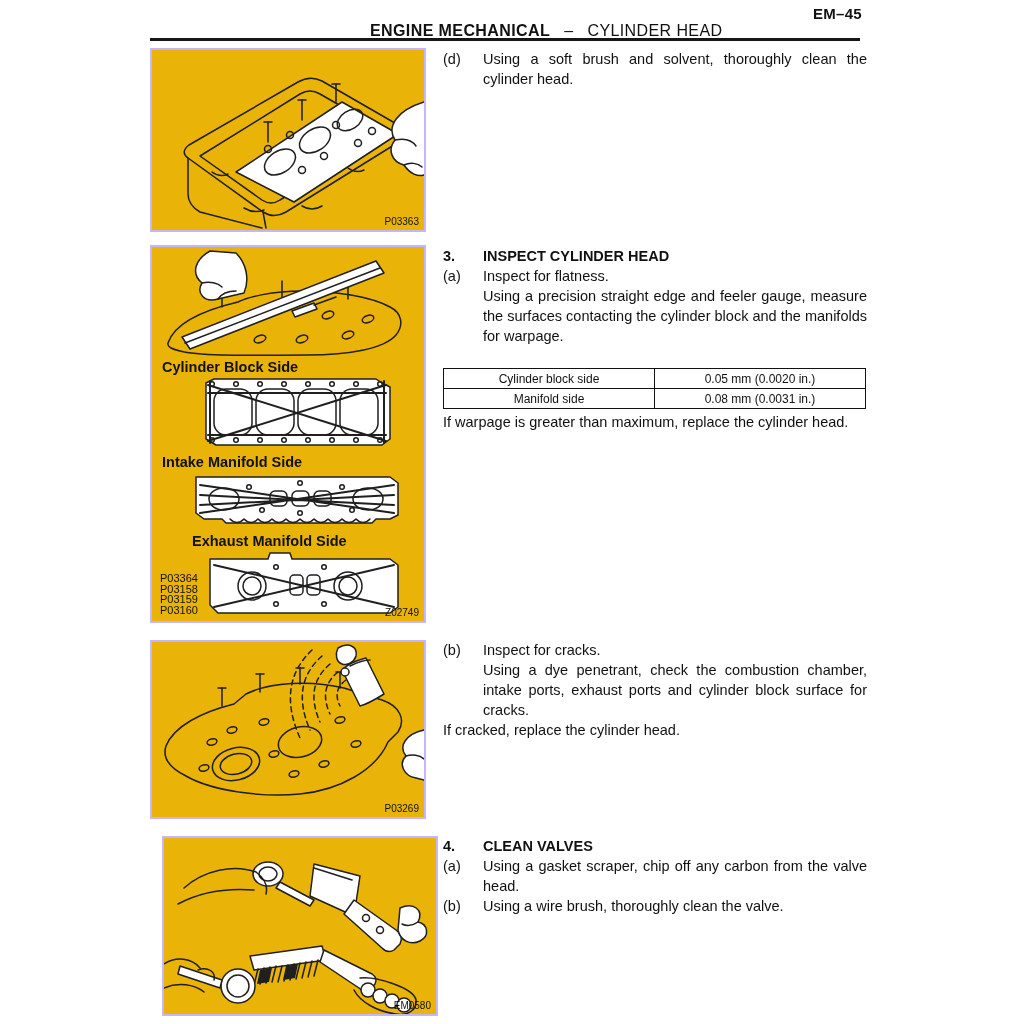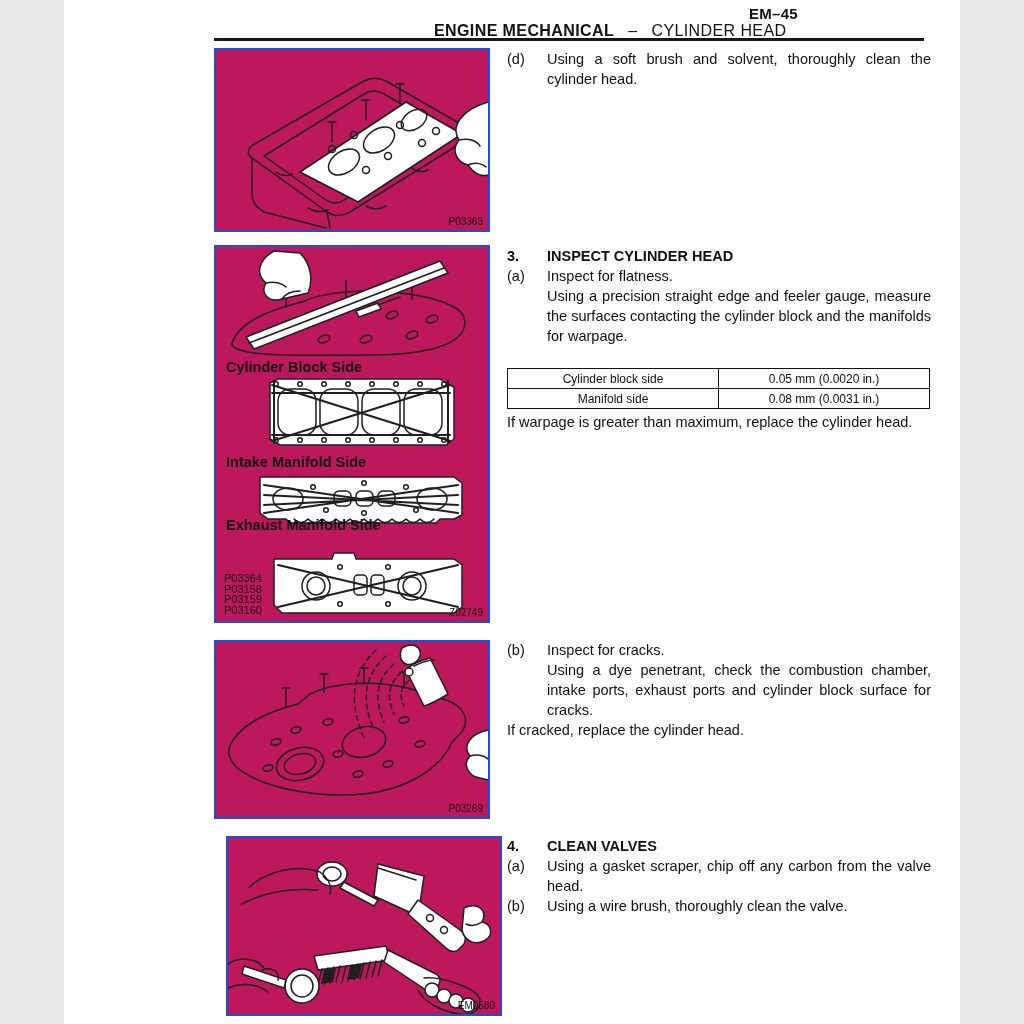--- a/index.html
+++ b/index.html
@@ -1,28 +1,28 @@
 <!DOCTYPE html>
 <html><head>
 <meta charset="utf-8">
 <style>
   html,body{margin:0;padding:0;background:#e8e8e8;}
   .page{
-    position:relative;width:896px;height:1024px;background:#ffffff;
+    position:relative;width:1024px;height:1024px;background:#ffffff;
     font-family:"Liberation Sans",sans-serif;color:#111;overflow:hidden;
     margin:0 auto;
   }
   
   .page-num{position:absolute;top:5px;right:162px;font-size:15px;font-weight:bold;letter-spacing:.3px;}
   .hdr{position:absolute;left:370px;top:22px;font-size:16px;letter-spacing:.4px;white-space:nowrap;}
   .hdr .b{font-weight:bold;}
   .hdr .sep{margin:0 14px;}
   .hdr-rule{position:absolute;left:150px;top:38px;width:710px;height:2.5px;background:#161616;}
   
-  .figbox{position:absolute;left:150px;width:272px;border:2px solid #1d4ed8;background:#be185d;}
+  .figbox{position:absolute;left:150px;width:272px;border:2px solid #c4b5fd;background:#eab308;}
   .figbox svg{display:block;}
   .figcode{position:absolute;font-size:10px;color:#111;}
   .figcode.br{right:5px;bottom:3px;}
   .figcodes-left{position:absolute;left:8px;bottom:6px;font-size:11px;line-height:10.4px;white-space:pre-line;}
   .figlabel{position:absolute;left:10px;font-weight:bold;font-size:14.5px;white-space:nowrap;}
   
   .rcol-block{position:absolute;left:443px;width:424px;font-size:14.5px;line-height:20px;}
   .step{display:flex;}
   .step .l{width:40px;flex:none;}
   .step .t{flex:1;text-align:justify;}
@@ -152,21 +152,21 @@
         <rect x="155" y="328" width="13" height="20" rx="4"></rect>
         <circle cx="124" cy="320" r="2.3"></circle>
           <circle cx="124" cy="357" r="2.3"></circle>
         <circle cx="172" cy="320" r="2.3"></circle>
           <circle cx="172" cy="357" r="2.3"></circle>
         <path class="m" d="M62,318 L242,360 M62,360 L242,318"></path>
       </g>
     </svg>
     <span class="figlabel" style="top:112px;">Cylinder Block Side</span>
     <span class="figlabel" style="top:207px;">Intake Manifold Side</span>
-    <span class="figlabel" style="top:270px;">Exhaust Manifold Side</span>
+    <span class="figlabel" style="top:286px;margin-left:30px;">Exhaust Manifold Side</span>
     <span class="figcodes-left">P03364
 P03158
 P03159
 P03160</span>
     <span class="figcode br">Z02749</span>
   </div>
 
   <div class="figbox" style="top:640px;height:175px;">
     <svg width="272" height="175" viewBox="0 0 272 175">
       <g class="art">

